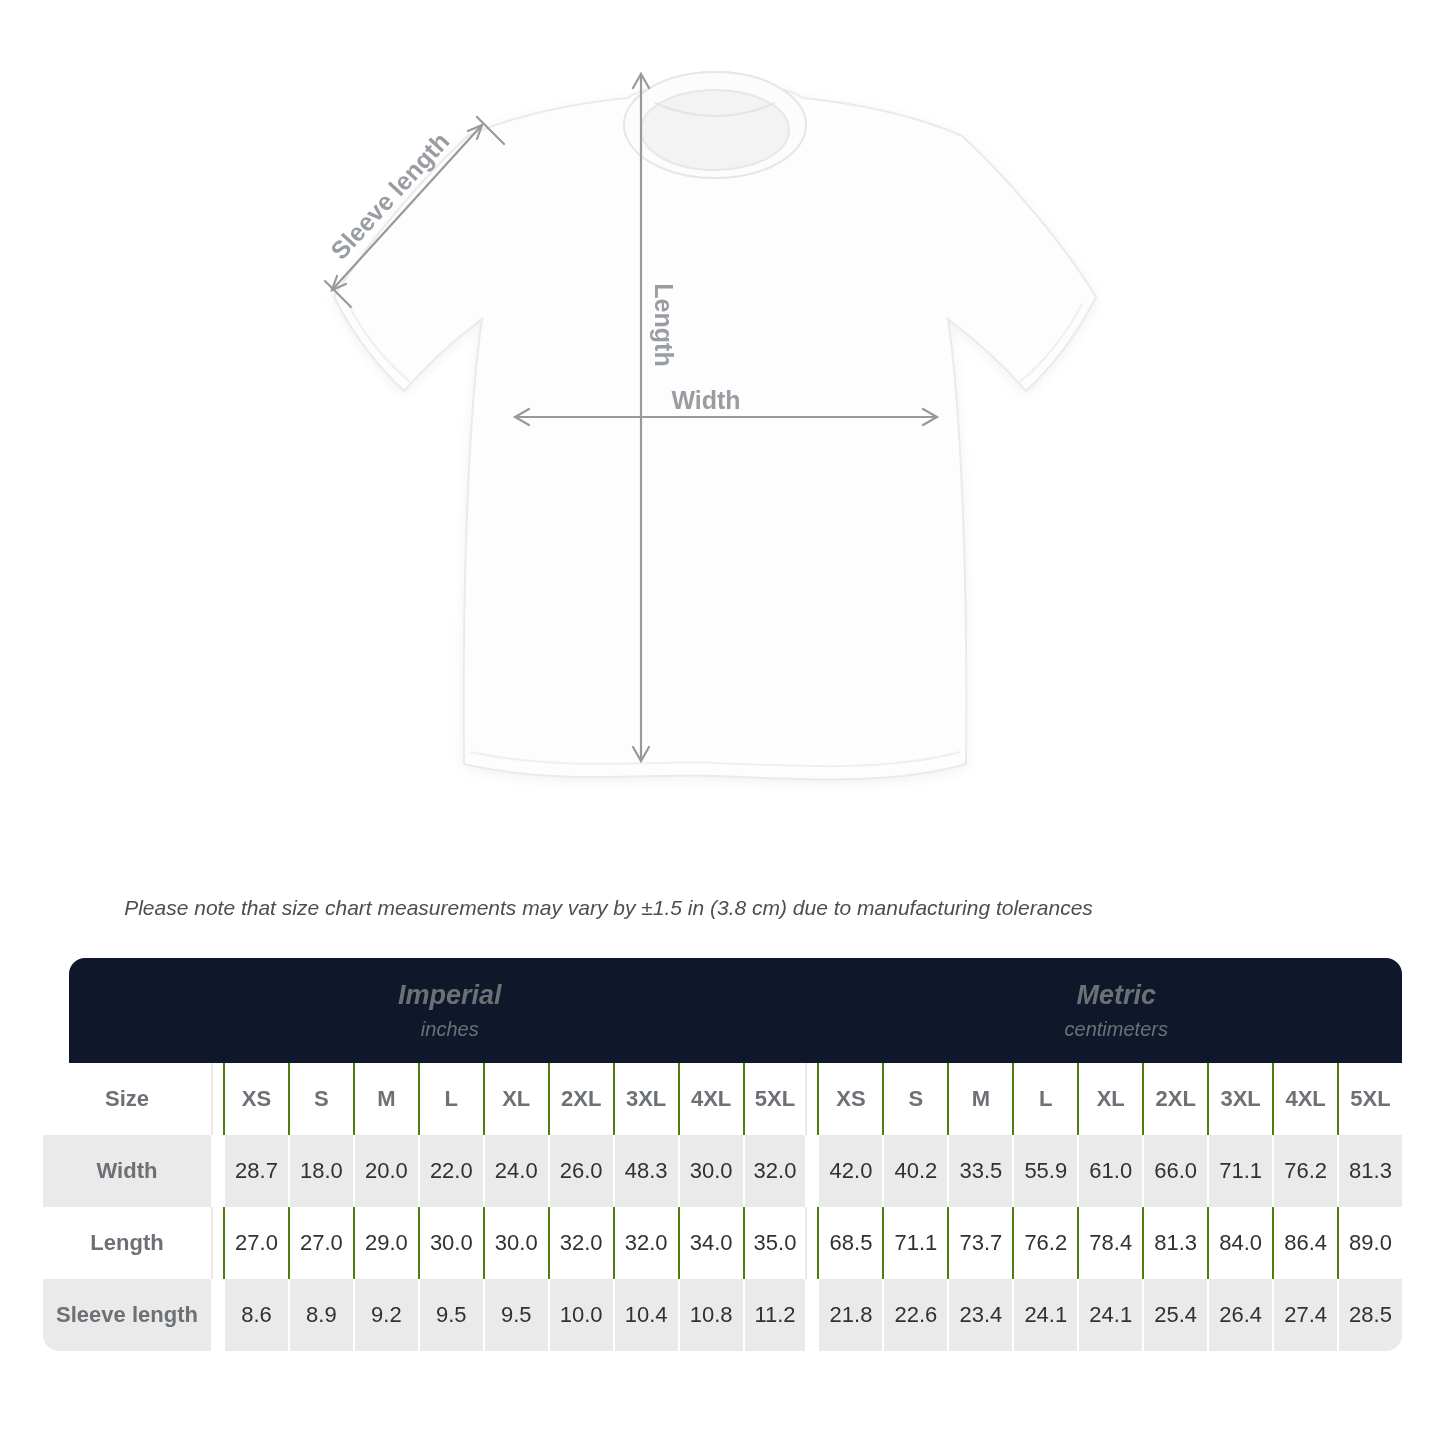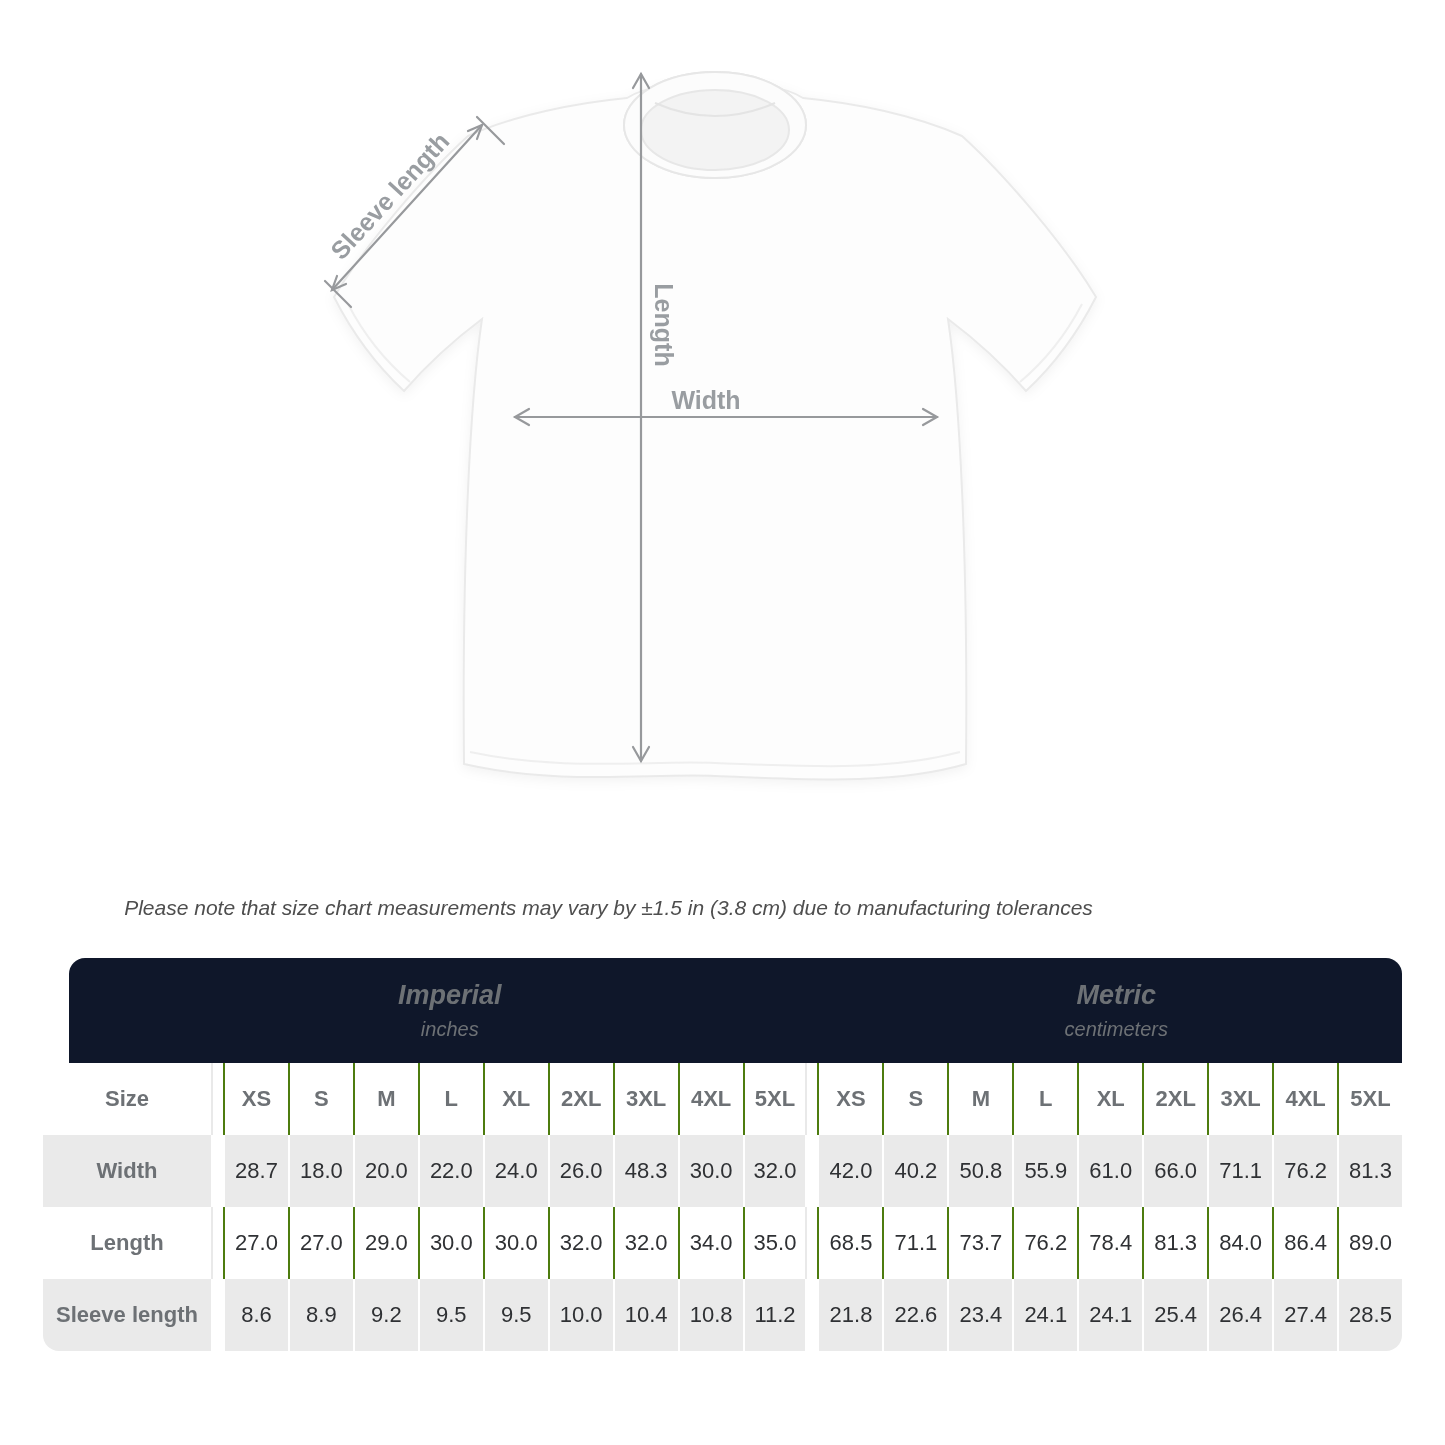--- a/index.html
+++ b/index.html
@@ -151,21 +151,21 @@
       <div class="cell">20.0</div>
       <div class="cell">22.0</div>
       <div class="cell">24.0</div>
       <div class="cell">26.0</div>
       <div class="cell">48.3</div>
       <div class="cell">30.0</div>
       <div class="cell gend">32.0</div>
       <div class="gapc"></div>
       <div class="cell">42.0</div>
       <div class="cell">40.2</div>
-      <div class="cell">50.8</div>
+      <div class="cell">33.5</div>
       <div class="cell">55.9</div>
       <div class="cell">61.0</div>
       <div class="cell">66.0</div>
       <div class="cell">71.1</div>
       <div class="cell">76.2</div>
       <div class="cell last">81.3</div>
     </div>
 
     <div class="trow r white">
       <div class="cell clabel">Length</div>

